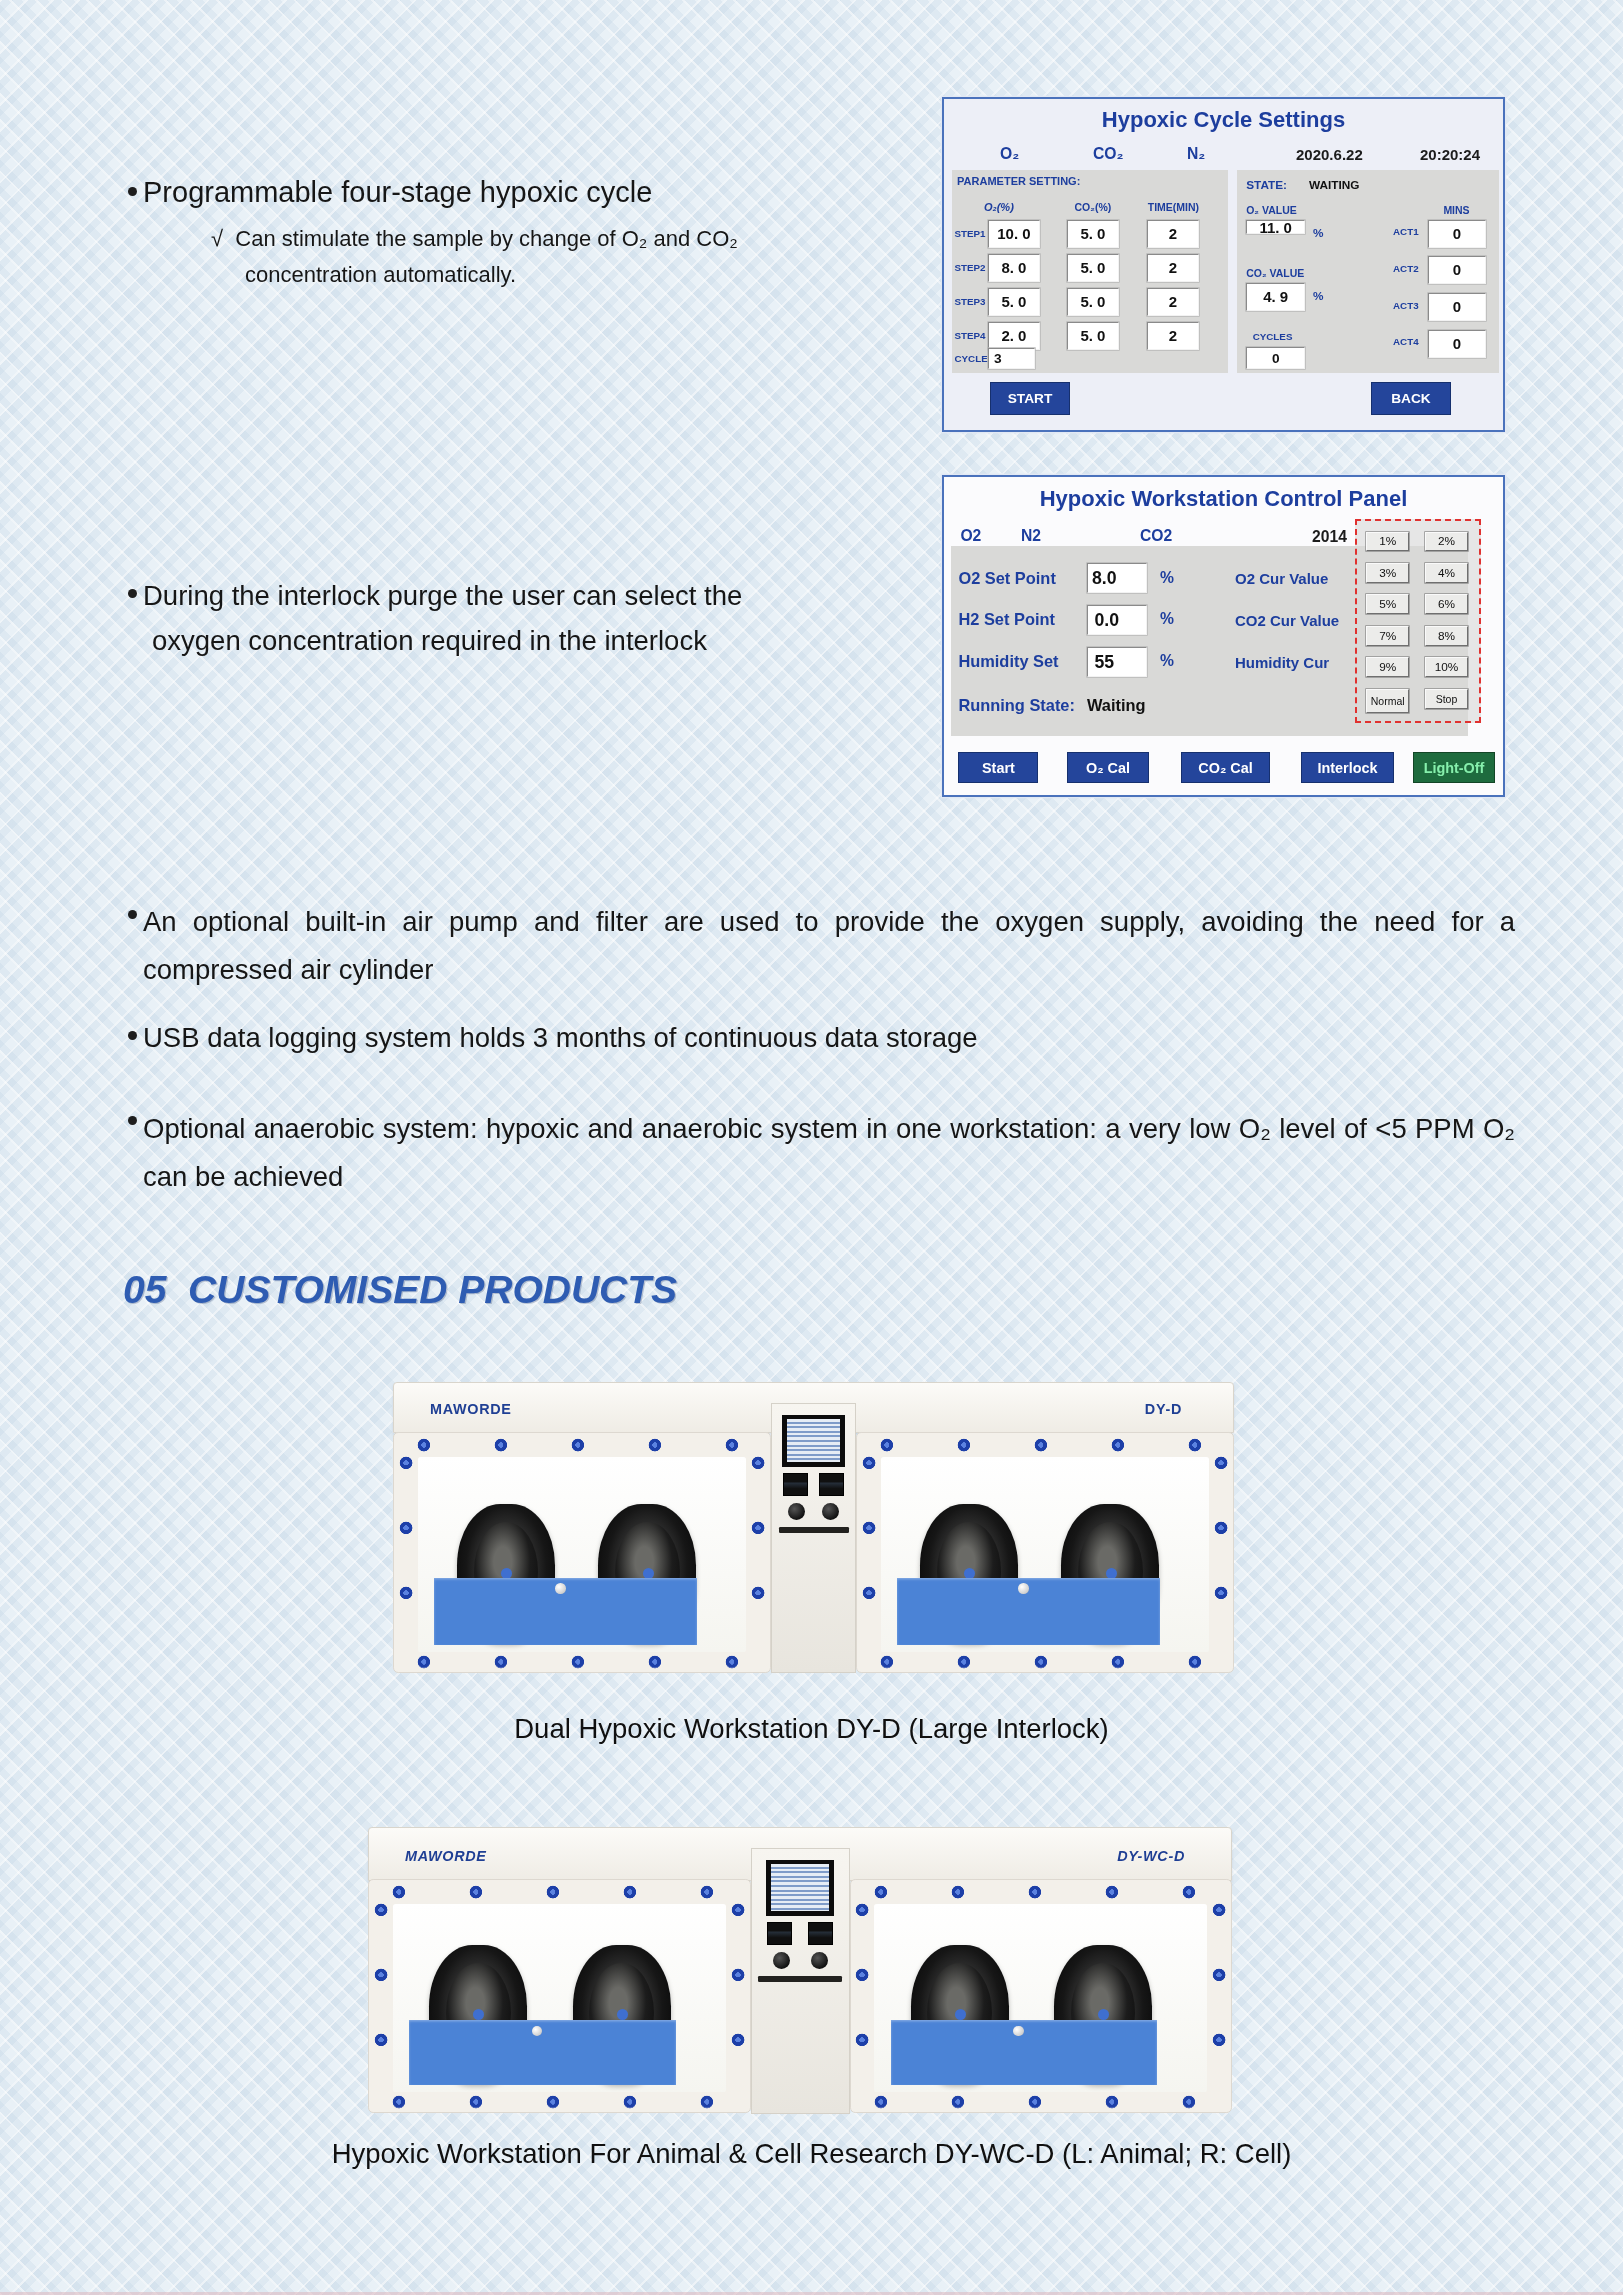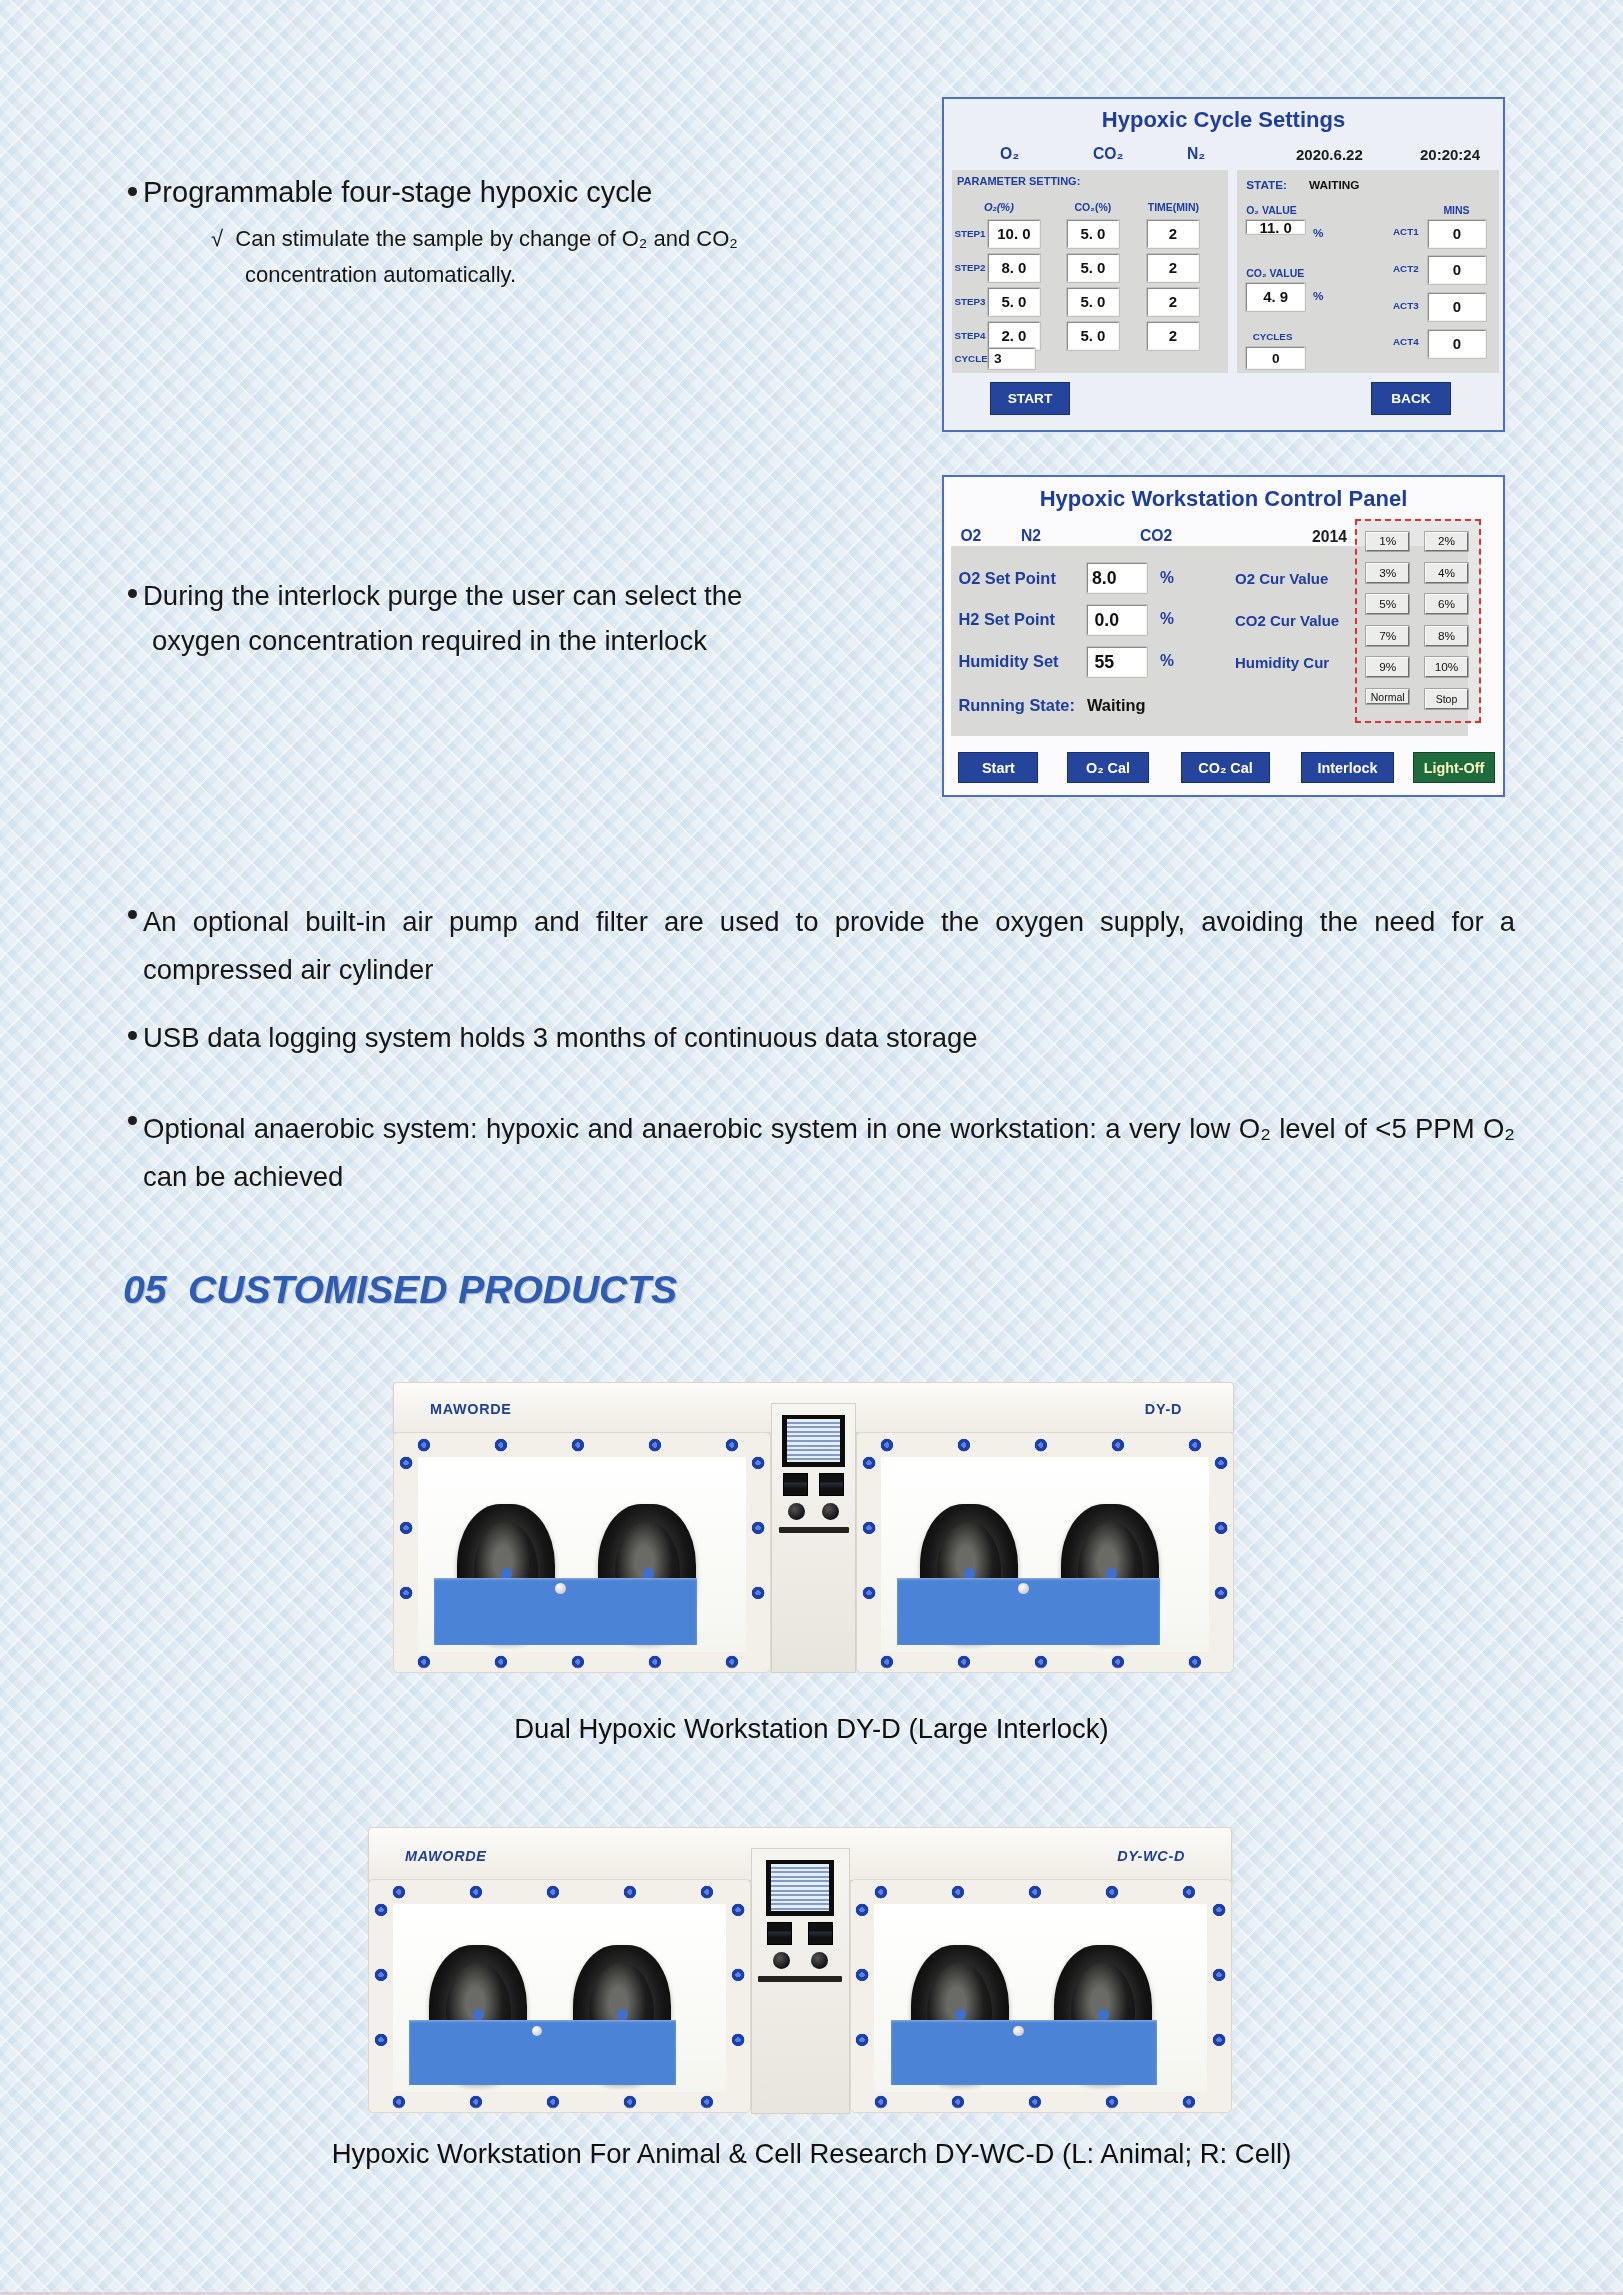--- a/index.html
+++ b/index.html
@@ -28,21 +28,21 @@
   .p-title{left:0;width:100%;text-align:center;font-size:22px;font-weight:bold;color:#1d3e9e;}
   .gas{font-size:15.7px;font-weight:bold;color:#1d3e9e;}
   .datetime{font-size:15px;font-weight:bold;color:#1c1c1c;}
   .grey{background:#d9d9d7;}
   .nvlabel{font-weight:bold;color:#1d3e9e;}
   .vbox{background:#fff;border:1.3px solid;border-color:#8a8a8a #f2f2f2 #f2f2f2 #8a8a8a;
     box-shadow:0 0 0 0.7px #b5b5b5;display:flex;align-items:center;justify-content:center;
     font-weight:bold;color:#111;box-sizing:border-box;}
   .btn-navy{background:#24459b;color:#fff;font-weight:bold;display:flex;align-items:center;
     justify-content:center;border:0.7px solid #16306e;box-sizing:border-box;}
-  .btn-green{background:#1e6b3e;color:#fef9c3;font-weight:bold;display:flex;align-items:center;
+  .btn-green{background:#1e6b3e;color:#86efac;font-weight:bold;display:flex;align-items:center;
     justify-content:center;border:0.7px solid #124526;box-sizing:border-box;}
   .redbox{border:2px dashed #e0312f;box-sizing:border-box;}
   .pbtn{background:#ececea;border:1.3px solid;border-color:#fafafa #6f6f6f #6f6f6f #fafafa;
     box-shadow:0 0 0 0.7px #8a8a8a;display:flex;align-items:center;justify-content:center;
     font-size:11.8px;color:#111;box-sizing:border-box;}
 
   
   .machine{}
   .m-lid{position:absolute;left:0;top:0;width:100%;background:linear-gradient(#fcfbf8,#efece5);
     border:0.7px solid #d9d5cc;border-radius:3.9px 3.9px 0 0;box-sizing:border-box;box-shadow:0 2px 2.6px rgba(80,90,110,.12);}
@@ -210,21 +210,21 @@
     <div class="abs pbtn" style="left:9.2px;top:10.5px;width:43px;height:19.6px;">1%</div>
     <div class="abs pbtn" style="left:68px;top:10.5px;width:43px;height:19.6px;">2%</div>
     <div class="abs pbtn" style="left:9.2px;top:42px;width:43px;height:19.6px;">3%</div>
     <div class="abs pbtn" style="left:68px;top:42px;width:43px;height:19.6px;">4%</div>
     <div class="abs pbtn" style="left:9.2px;top:73px;width:43px;height:19.6px;">5%</div>
     <div class="abs pbtn" style="left:68px;top:73px;width:43px;height:19.6px;">6%</div>
     <div class="abs pbtn" style="left:9.2px;top:105px;width:43px;height:19.6px;">7%</div>
     <div class="abs pbtn" style="left:68px;top:105px;width:43px;height:19.6px;">8%</div>
     <div class="abs pbtn" style="left:9.2px;top:136px;width:43px;height:19.6px;">9%</div>
     <div class="abs pbtn" style="left:68px;top:136px;width:43px;height:19.6px;">10%</div>
-    <div class="abs pbtn" style="left:9.2px;top:168px;width:43px;height:15px;font-size:10.5px;">Normal</div>
+    <div class="abs pbtn" style="left:9.2px;top:168px;width:43px;height:24px;font-size:10.5px;">Normal</div>
     <div class="abs pbtn" style="left:68px;top:168px;width:43px;height:19.6px;font-size:10.5px;">Stop</div>
   </div>
 
   <div class="abs btn-navy" style="left:14.4px;top:275px;width:80px;height:31px;font-size:14.4px;">Start</div>
   <div class="abs btn-navy" style="left:123px;top:275px;width:82px;height:31px;font-size:14.4px;">O₂ Cal</div>
   <div class="abs btn-navy" style="left:237px;top:275px;width:89px;height:31px;font-size:14.4px;">CO₂ Cal</div>
   <div class="abs btn-navy" style="left:357px;top:275px;width:93px;height:31px;font-size:14.4px;">Interlock</div>
   <div class="abs btn-green" style="left:469px;top:275px;width:82px;height:31px;font-size:14.4px;">Light-Off</div>
 </div>
 

